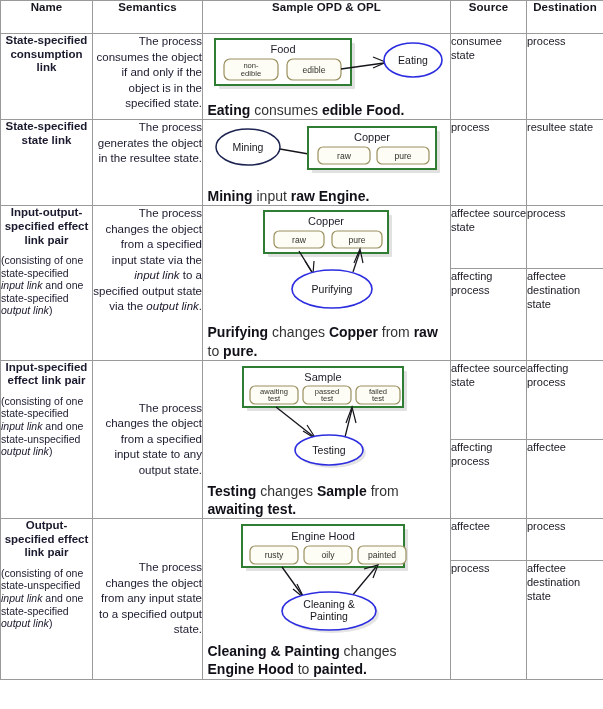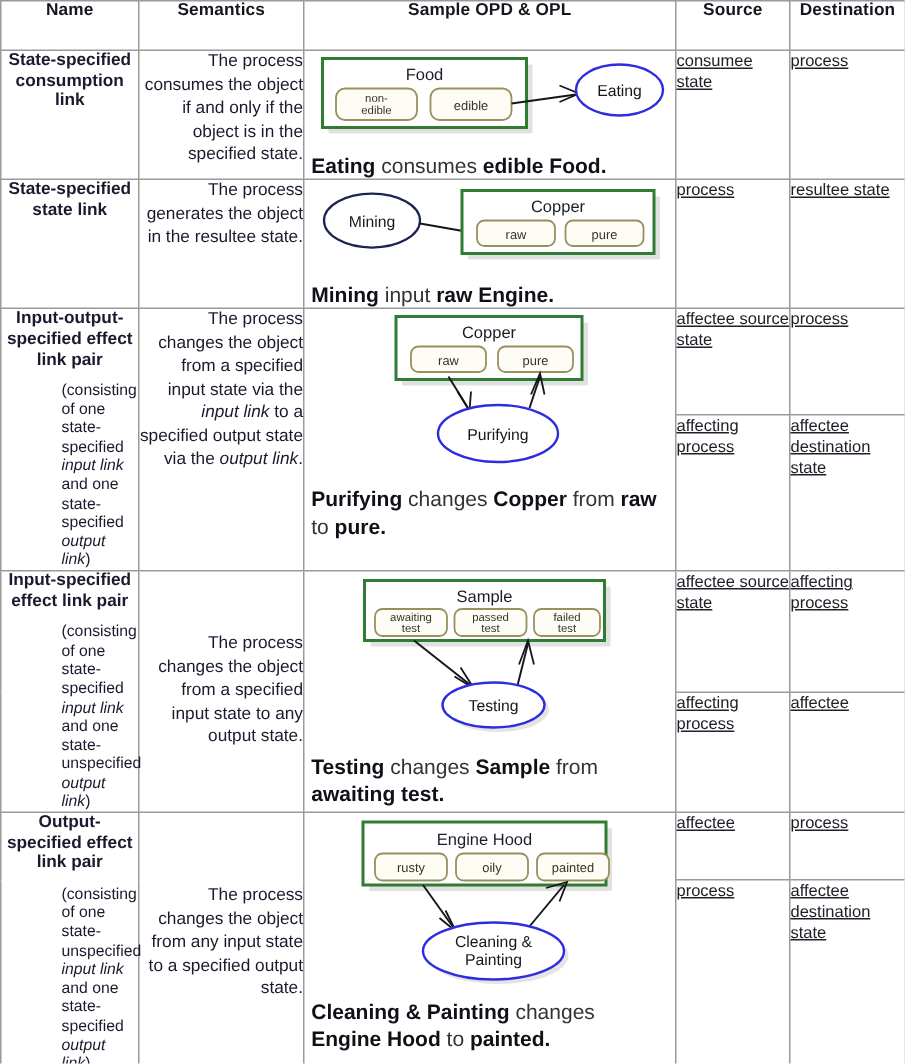--- a/index.html
+++ b/index.html
@@ -47,41 +47,39 @@
     font-weight: bold;
     line-height: 1.18;
   }
   .cell-name .qualifier {
     display: block;
     margin-top: 7px;
     font-weight: normal;
     font-size: 10.5px;
     text-align: left;
     line-height: 1.2;
-    padding-left: 40px;
   }
   .cell-name .qualifier i { font-style: italic; }
 
   .cell-sem {
     padding: 7px 6px 6px 7px;
     font-size: 11.5px;
     line-height: 1.35;
     text-align: right;
   }
   .cell-sem.v-mid { vertical-align: middle; }
   .cell-sem i { font-style: italic; }
 
   .cell-side {
     padding: 0 6px;
     font-size: 11px;
     line-height: 1.28;
     vertical-align: middle;
     text-align: left;
     color: #20202a;
-    text-decoration: underline;
   }
 
   .cell-opd {
     padding: 6px 4px 6px 4px;
     vertical-align: middle;
   }
 
   
   .opd {
     position: relative;

